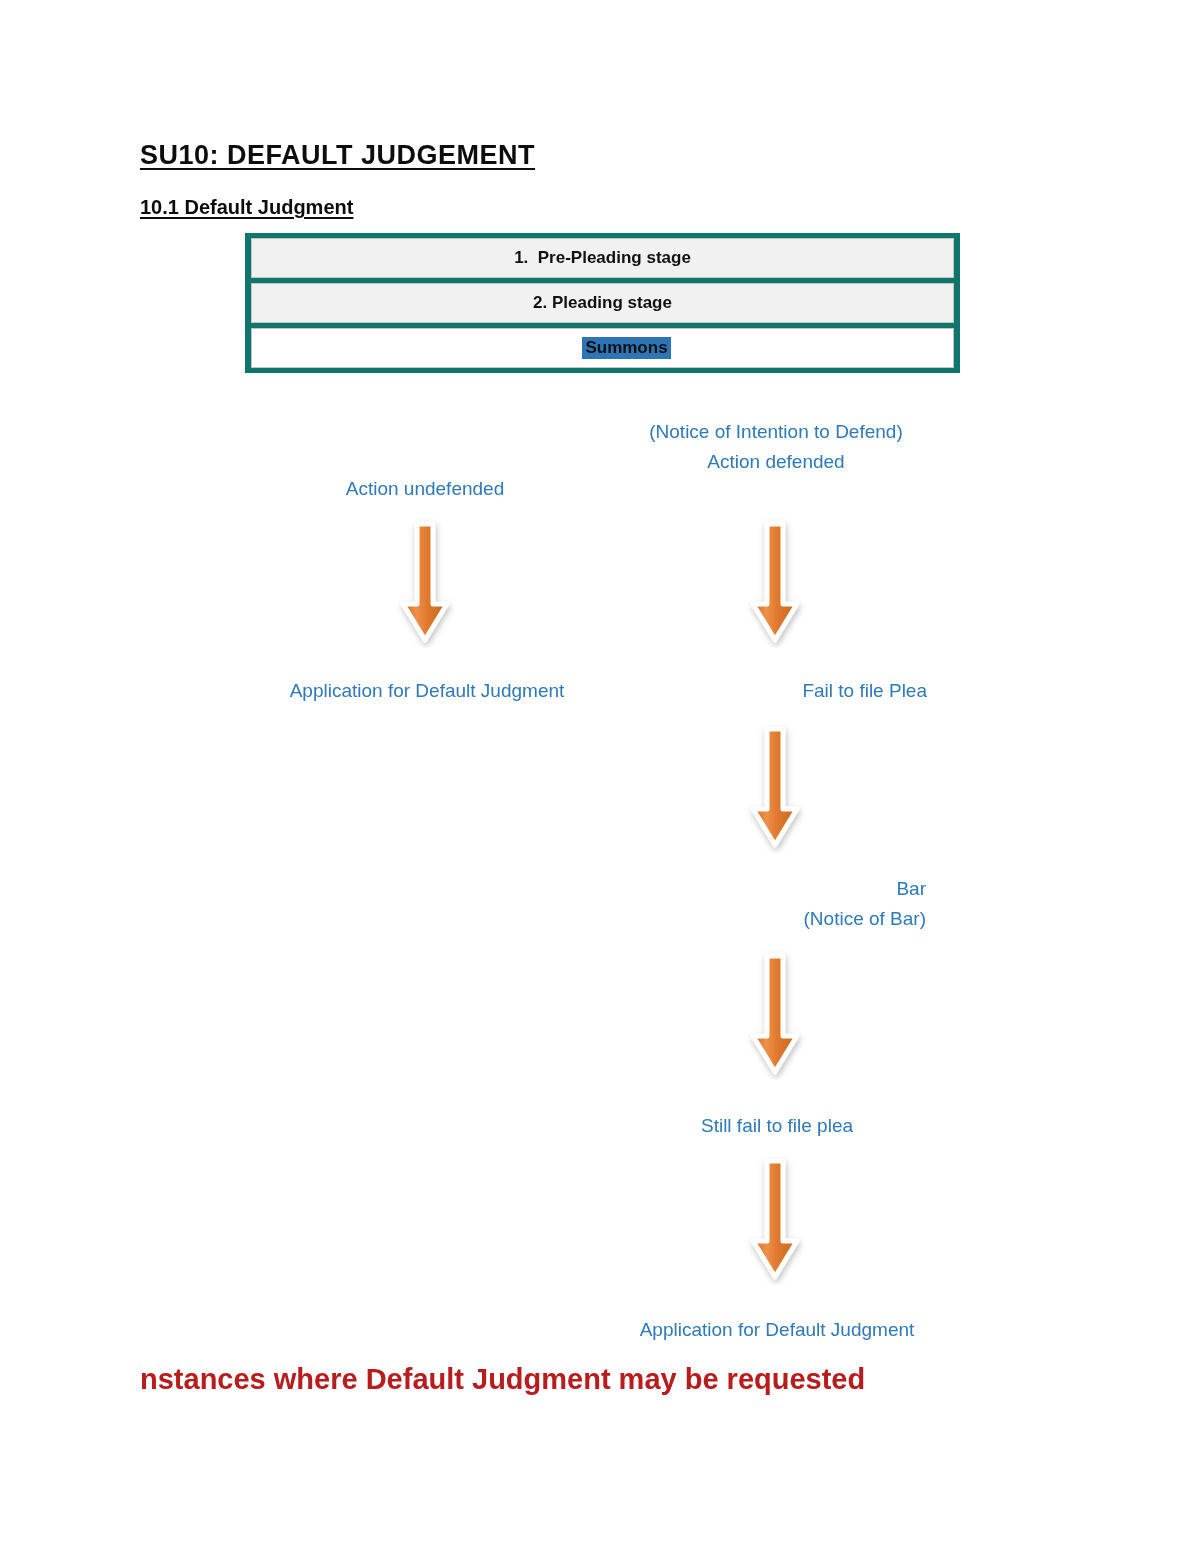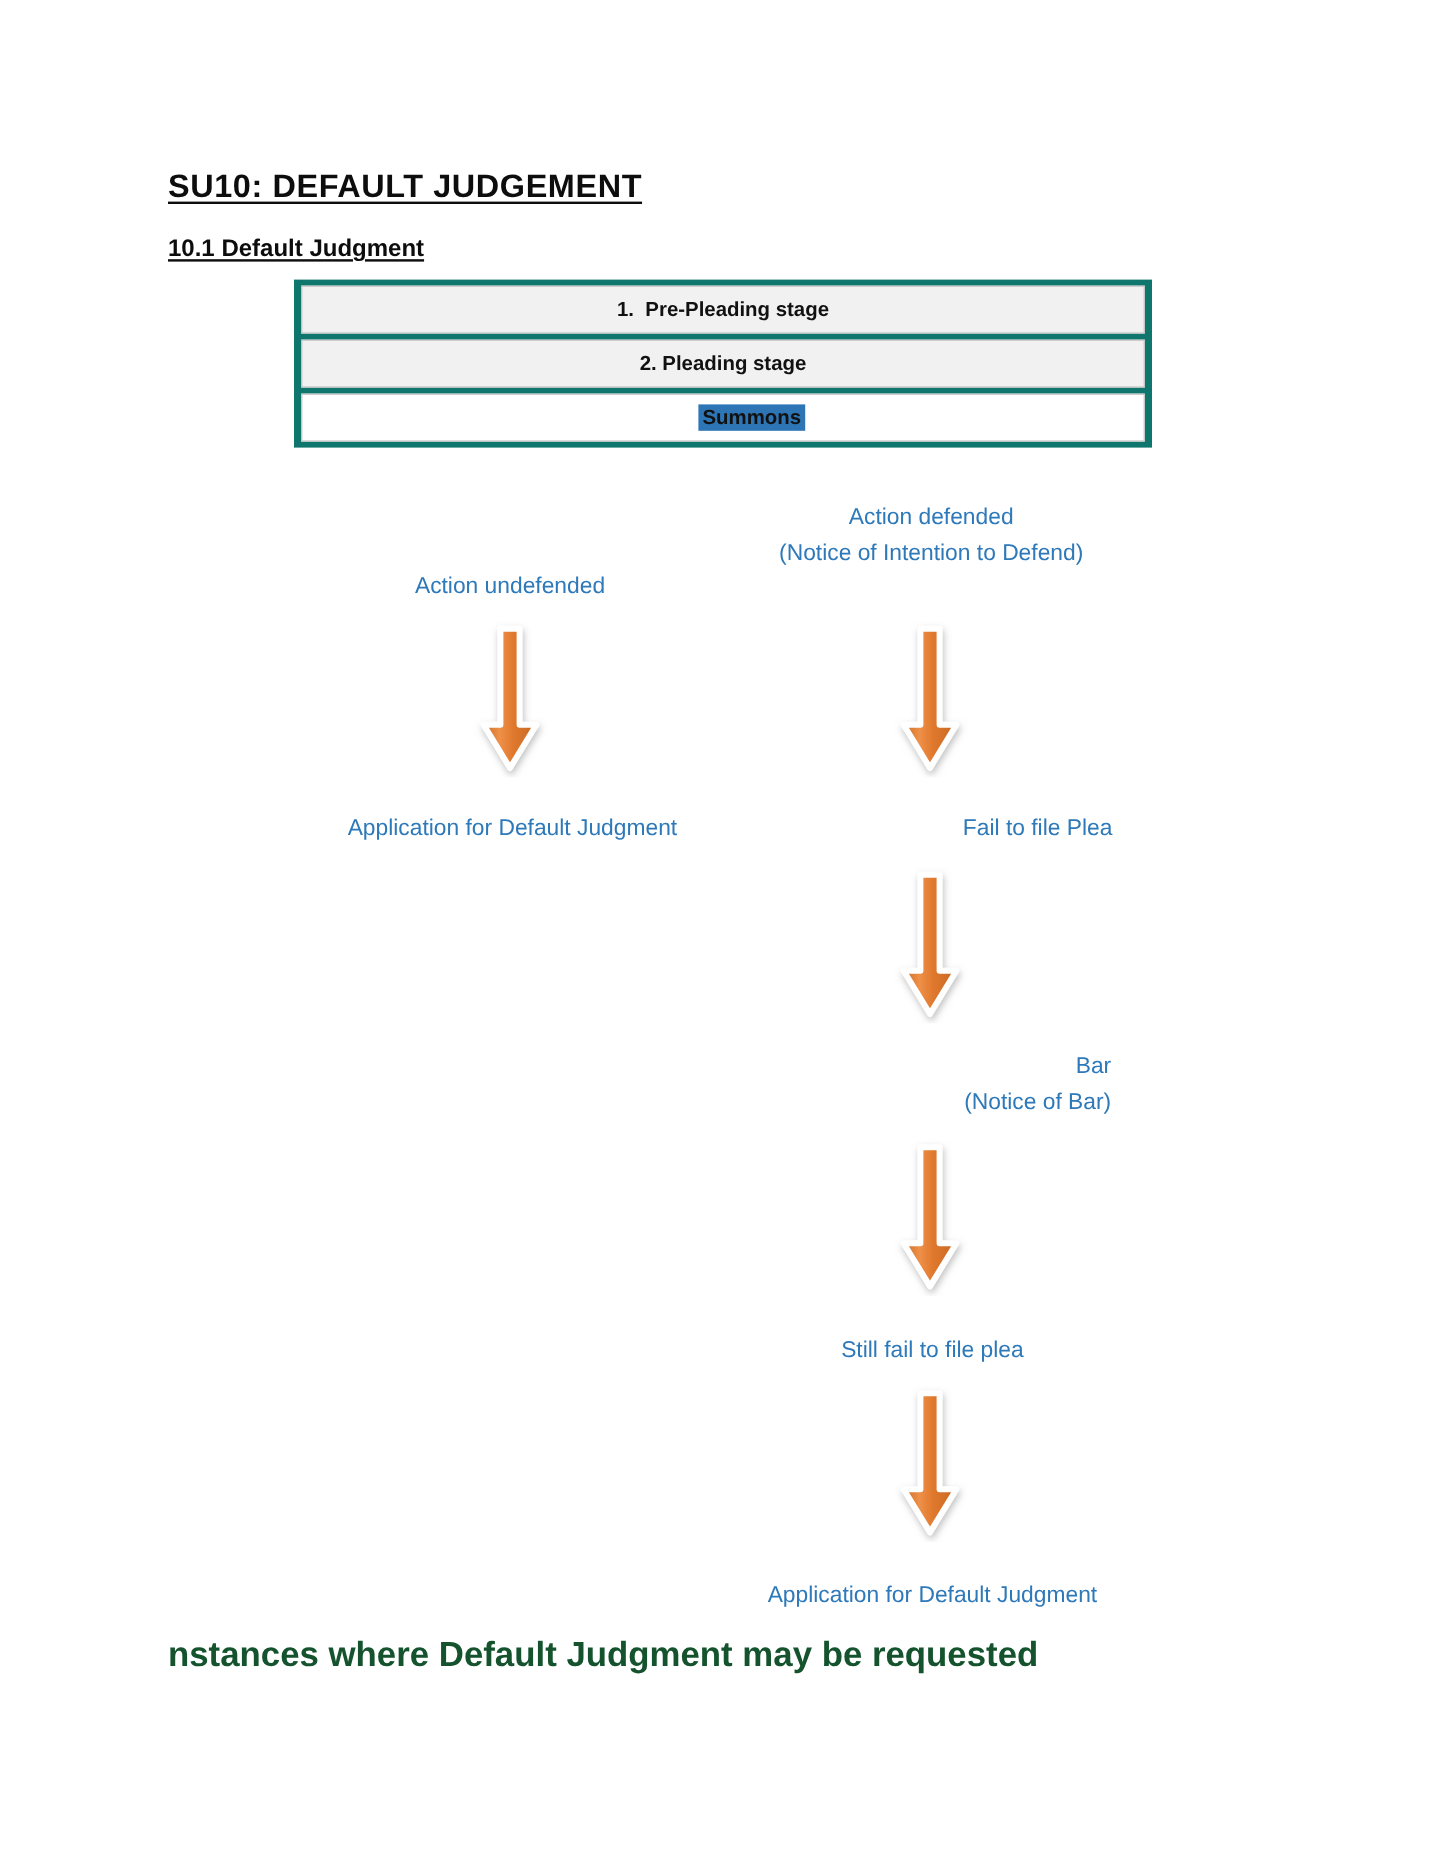--- a/index.html
+++ b/index.html
@@ -67,21 +67,21 @@
   .arrow-box {
     position: absolute;
     width: 64px;
     height: 130px;
   }
   .big-heading {
     position: absolute;
     left: 140px; top: 1363px;
     font-size: 29px;
     font-weight: bold;
-    color: #14532d;
+    color: #b91c1c;
   }
   .svg-defs { position: absolute; width: 0; height: 0; }
 </style>
 </head>
 <body>
 
 <svg class="svg-defs" aria-hidden="true">
   <defs>
     <linearGradient id="arrowGrad" x1="0" y1="0" x2="1" y2="0">
       <stop offset="0" stop-color="#c96d26"></stop>
@@ -108,22 +108,22 @@
       <span>2. Pleading stage</span>
     </div>
     <div class="stage-row white">
       <span class="hl">Summons</span>
     </div>
   </div>
 
   <div class="flow-label" style="left:275px; top:474px; width:300px;">Action undefended</div>
 
   <div class="flow-label" style="left:596px; top:417px; width:360px;">
+    <div>(Notice of Intention to Defend)</div>
     <div>Action defended</div>
-    <div>(Notice of Intention to Defend)</div>
   </div>
 
   <div class="arrow-box" style="left:393px; top:518px;">
     <svg width="64" height="130" viewBox="0 0 64 130">
       <path d="M24 6 L40 6 L40 86 L54 86 L32 122 L10 86 L24 86 Z" fill="url(#arrowGrad)" stroke="#ffffff" stroke-width="5" stroke-linejoin="round" filter="url(#arrowShadow)"></path>
     </svg>
   </div>
   <div class="arrow-box" style="left:743px; top:518px;">
     <svg width="64" height="130" viewBox="0 0 64 130">
       <path d="M24 6 L40 6 L40 86 L54 86 L32 122 L10 86 L24 86 Z" fill="url(#arrowGrad)" stroke="#ffffff" stroke-width="5" stroke-linejoin="round" filter="url(#arrowShadow)"></path>

